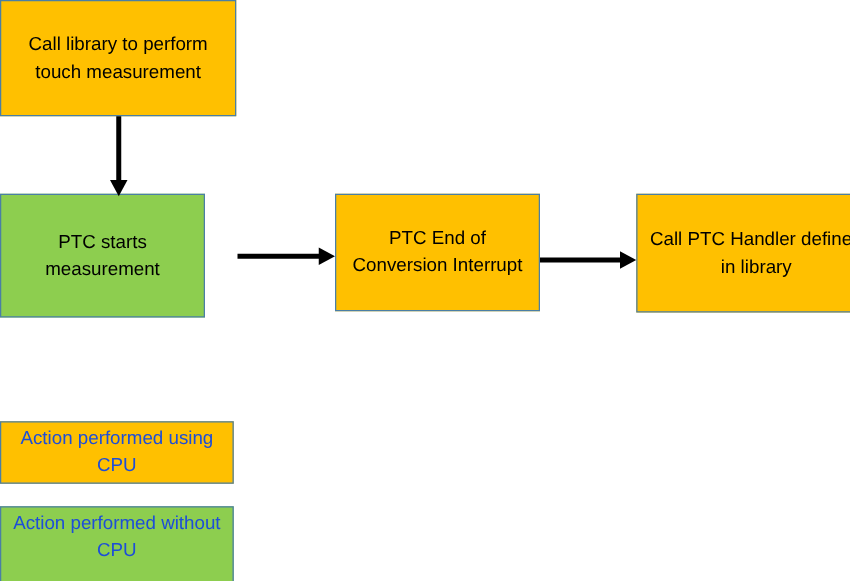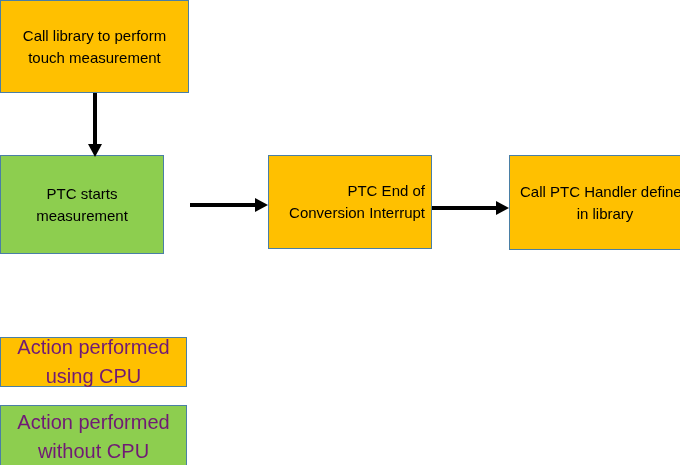--- a/index.html
+++ b/index.html
@@ -42,43 +42,42 @@
   .fill-nocpu { background: #8dce4f; }
 
   
   #node-call-library {
     left: 0px;  top: 0px;   width: 189px; height: 93px;
   }
   #node-ptc-starts {
     left: 0px;  top: 155px; width: 164px; height: 99px;
   }
   #node-eoc-interrupt {
-    left: 268px; top: 155px; width: 164px; height: 94px; text-align: right;
+    left: 268px; top: 155px; width: 164px; height: 94px;
   }
   #node-call-handler {
     left: 509px; top: 155px; width: 192px; height: 95px;
   }
 
   
   #legend {
     position: absolute;
     left: 0px;
     top: 337px;
     width: 187px;
   }
   .legend-item {
     position: absolute;
     box-sizing: border-box;
     border: 1px solid #4a7fa5;
     display: flex;
-    align-items: center;
     justify-content: center;
     text-align: center;
-    color: #701a75;
-    font-size: 20px;
+    color: #1d4ed8;
+    font-size: 15px;
     line-height: 1.45;
     width: 187px;
     padding: 2px 4px;
   }
   #legend-item-cpu   { left: 0px; top: 0px;  height: 50px; }
   #legend-item-nocpu { left: 0px; top: 68px; height: 63px; }
 
   
   #connectors {
     position: absolute;

